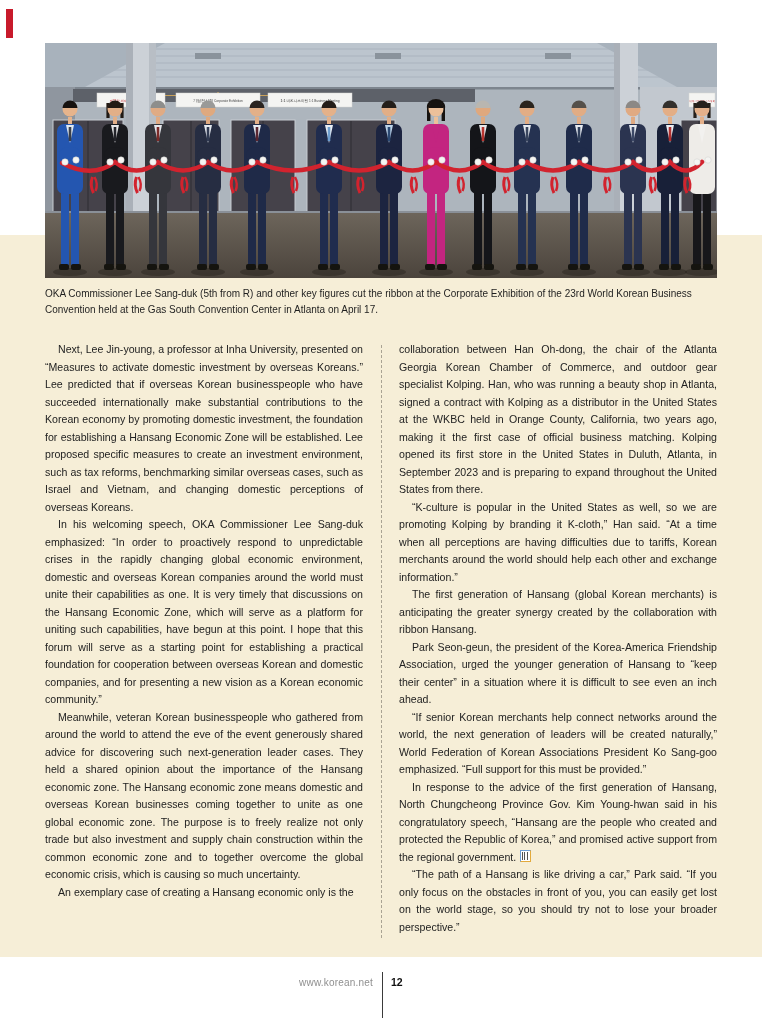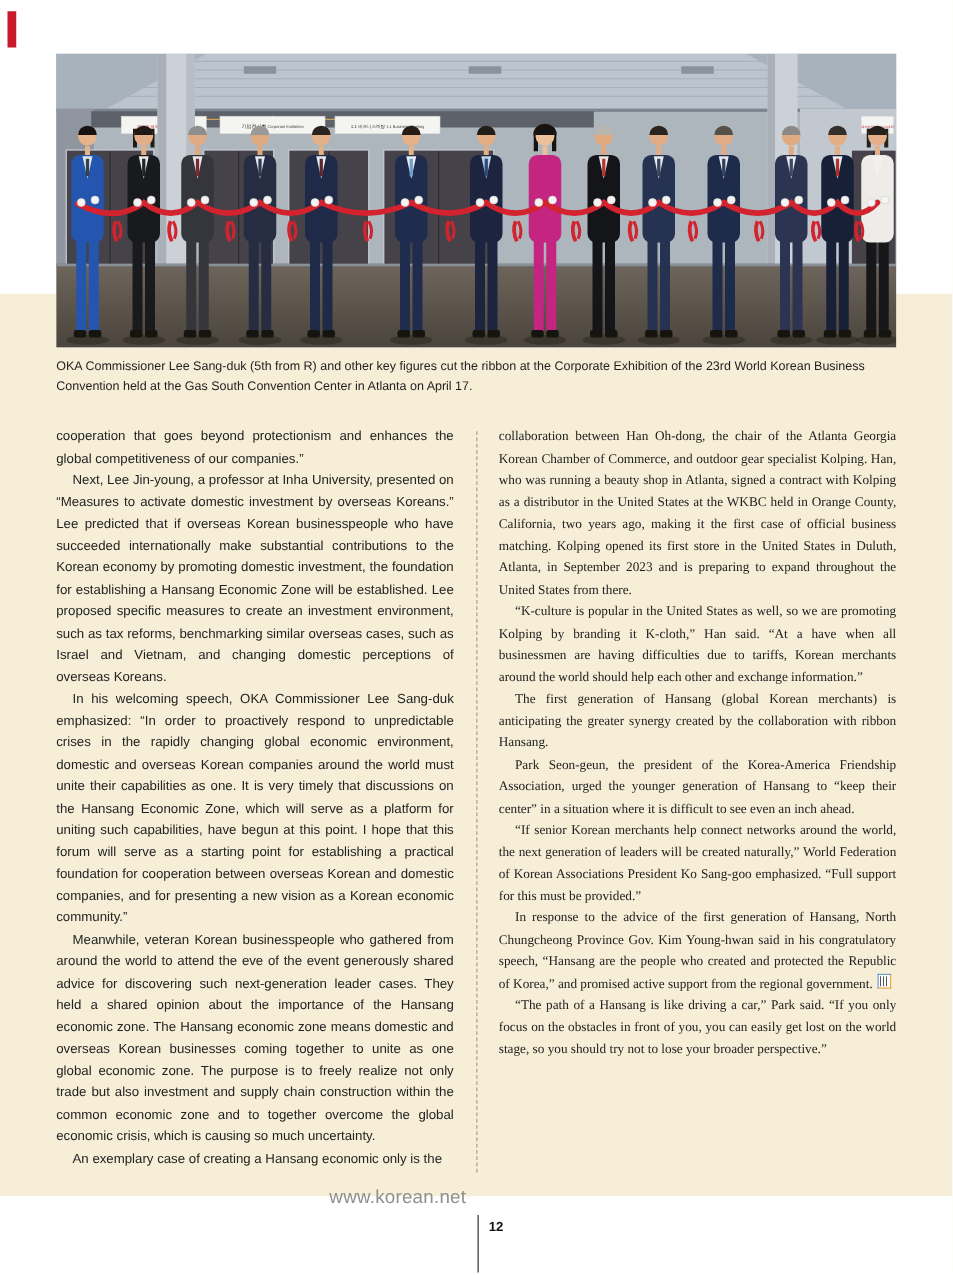--- a/index.html
+++ b/index.html
@@ -6,23 +6,23 @@
   .page{position:relative;width:762px;height:1020px;background:#ffffff;overflow:hidden;}
   .beige-band{position:absolute;left:0;top:235px;width:762px;height:722px;}
   .red-tab{position:absolute;left:6px;top:9px;width:7px;height:29px;}
   .photo{position:absolute;left:45px;top:43px;width:672px;height:235px;background:#9aa2ab;overflow:hidden;}
   .photo svg{display:block;width:100%;height:100%;}
   .caption{position:absolute;left:45px;top:286px;width:672px;font-size:10px;line-height:15.5px;color:#1f1f1f;margin:0;}
   .col{position:absolute;top:341px;width:318px;font-size:10.6px;line-height:17.5px;text-align:justify;color:#222222;}
   .col p{margin:0;text-indent:13px;}
   .col p.cont{text-indent:0;}
   .col-left{left:45px;}
-  .col-right{left:399px;font-family:Liberation Serif, serif;}
+  .col-right{left:399px;}
   .col-rule{position:absolute;left:381px;top:345px;height:593px;width:0;border-left:1px dashed #a9a393;}
-  .footer-url{position:absolute;left:173px;top:949px;width:200px;text-align:right;font-size:15px;color:#8f8f8f;letter-spacing:.2px;}
+  .footer-url{position:absolute;left:173px;top:977px;width:200px;text-align:right;font-size:10px;color:#8f8f8f;letter-spacing:.2px;}
   .footer-divider{position:absolute;left:382px;top:972px;width:1px;height:46px;background:#3a3a3a;}
   .footer-page{position:absolute;left:391px;top:976px;font-size:10.5px;font-weight:bold;color:#111111;}
   .endmark{display:inline-block;width:9px;height:10px;margin-left:4px;vertical-align:-1px;position:relative;background:#ffffff;
            border:1px solid;border-color:#6f9fd4 #e3aa3c #e3aa3c #6f9fd4;}
   .endmark::after{content:"";position:absolute;top:1px;left:1px;right:1px;bottom:1px;
            background:repeating-linear-gradient(90deg,#555 0 1px,transparent 1px 2.5px);}
 </style>
 </head>
 <body>
 
@@ -337,30 +337,29 @@
         <circle cx="620" cy="119" r="3.2" fill="#f4f4f2" stroke="#cfcfcc" stroke-width="0.5"></circle>
         <circle cx="631" cy="117" r="3.2" fill="#f4f4f2" stroke="#cfcfcc" stroke-width="0.5"></circle>
         <circle cx="652" cy="119" r="3.2" fill="#f4f4f2" stroke="#cfcfcc" stroke-width="0.5"></circle>
         <circle cx="663" cy="117" r="3.2" fill="#f4f4f2" stroke="#cfcfcc" stroke-width="0.5"></circle>
       </svg>
     </div>
 
   <p class="caption">OKA Commissioner Lee Sang-duk (5th from R) and other key figures cut the ribbon at the Corporate Exhibition of the 23rd World Korean Business Convention held at the Gas South Convention Center in Atlanta on April 17.</p>
 
   <div class="col col-left" id="col-left">
-      <p class="cont">cooperation that goes beyond protectionism and enhances the global competitiveness of our companies.”</p>
       <p>Next, Lee Jin-young, a professor at Inha University, presented on “Measures to activate domestic investment by overseas Koreans.” Lee predicted that if overseas Korean businesspeople who have succeeded internationally make substantial contributions to the Korean economy by promoting domestic investment, the foundation for establishing a Hansang Economic Zone will be established. Lee proposed specific measures to create an investment environment, such as tax reforms, benchmarking similar overseas cases, such as Israel and Vietnam, and changing domestic perceptions of overseas Koreans.</p>
       <p>In his welcoming speech, OKA Commissioner Lee Sang-duk emphasized: “In order to proactively respond to unpredictable crises in the rapidly changing global economic environment, domestic and overseas Korean companies around the world must unite their capabilities as one. It is very timely that discussions on the Hansang Economic Zone, which will serve as a platform for uniting such capabilities, have begun at this point. I hope that this forum will serve as a starting point for establishing a practical foundation for cooperation between overseas Korean and domestic companies, and for presenting a new vision as a Korean economic community.”</p>
       <p>Meanwhile, veteran Korean businesspeople who gathered from around the world to attend the eve of the event generously shared advice for discovering such next-generation leader cases. They held a shared opinion about the importance of the Hansang economic zone. The Hansang economic zone means domestic and overseas Korean businesses coming together to unite as one global economic zone. The purpose is to freely realize not only trade but also investment and supply chain construction within the common economic zone and to together overcome the global economic crisis, which is causing so much uncertainty.</p>
       <p>An exemplary case of creating a Hansang economic only is the</p>
     </div>
   <div class="col-rule"></div>
   <div class="col col-right" id="col-right">
       <p class="cont">collaboration between Han Oh-dong, the chair of the Atlanta Georgia Korean Chamber of Commerce, and outdoor gear specialist Kolping. Han, who was running a beauty shop in Atlanta, signed a contract with Kolping as a distributor in the United States at the WKBC held in Orange County, California, two years ago, making it the first case of official business matching. Kolping opened its first store in the United States in Duluth, Atlanta, in September 2023 and is preparing to expand throughout the United States from there.</p>
-      <p>“K-culture is popular in the United States as well, so we are promoting Kolping by branding it K-cloth,” Han said. “At a have when all businessmen are having difficulties due to tariffs, Korean merchants around the world should help each other and exchange information.”</p>
+      <p>“K-culture is popular in the United States as well, so we are promoting Kolping by branding it K-cloth,” Han said. “At a time when all perceptions are having difficulties due to tariffs, Korean merchants around the world should help each other and exchange information.”</p>
       <p>The first generation of Hansang (global Korean merchants) is anticipating the greater synergy created by the collaboration with ribbon Hansang.</p>
       <p>Park Seon-geun, the president of the Korea-America Friendship Association, urged the younger generation of Hansang to “keep their center” in a situation where it is difficult to see even an inch ahead.</p>
       <p>“If senior Korean merchants help connect networks around the world, the next generation of leaders will be created naturally,” World Federation of Korean Associations President Ko Sang-goo emphasized. “Full support for this must be provided.”</p>
       <p>In response to the advice of the first generation of Hansang, North Chungcheong Province Gov. Kim Young-hwan said in his congratulatory speech, “Hansang are the people who created and protected the Republic of Korea,” and promised active support from the regional government.<span class="endmark"></span></p>
       <p>“The path of a Hansang is like driving a car,” Park said. “If you only focus on the obstacles in front of you, you can easily get lost on the world stage, so you should try not to lose your broader perspective.”</p>
     </div>
 
   <div class="footer-url">www.korean.net</div>
   <div class="footer-divider"></div>
   <div class="footer-page">12</div>

